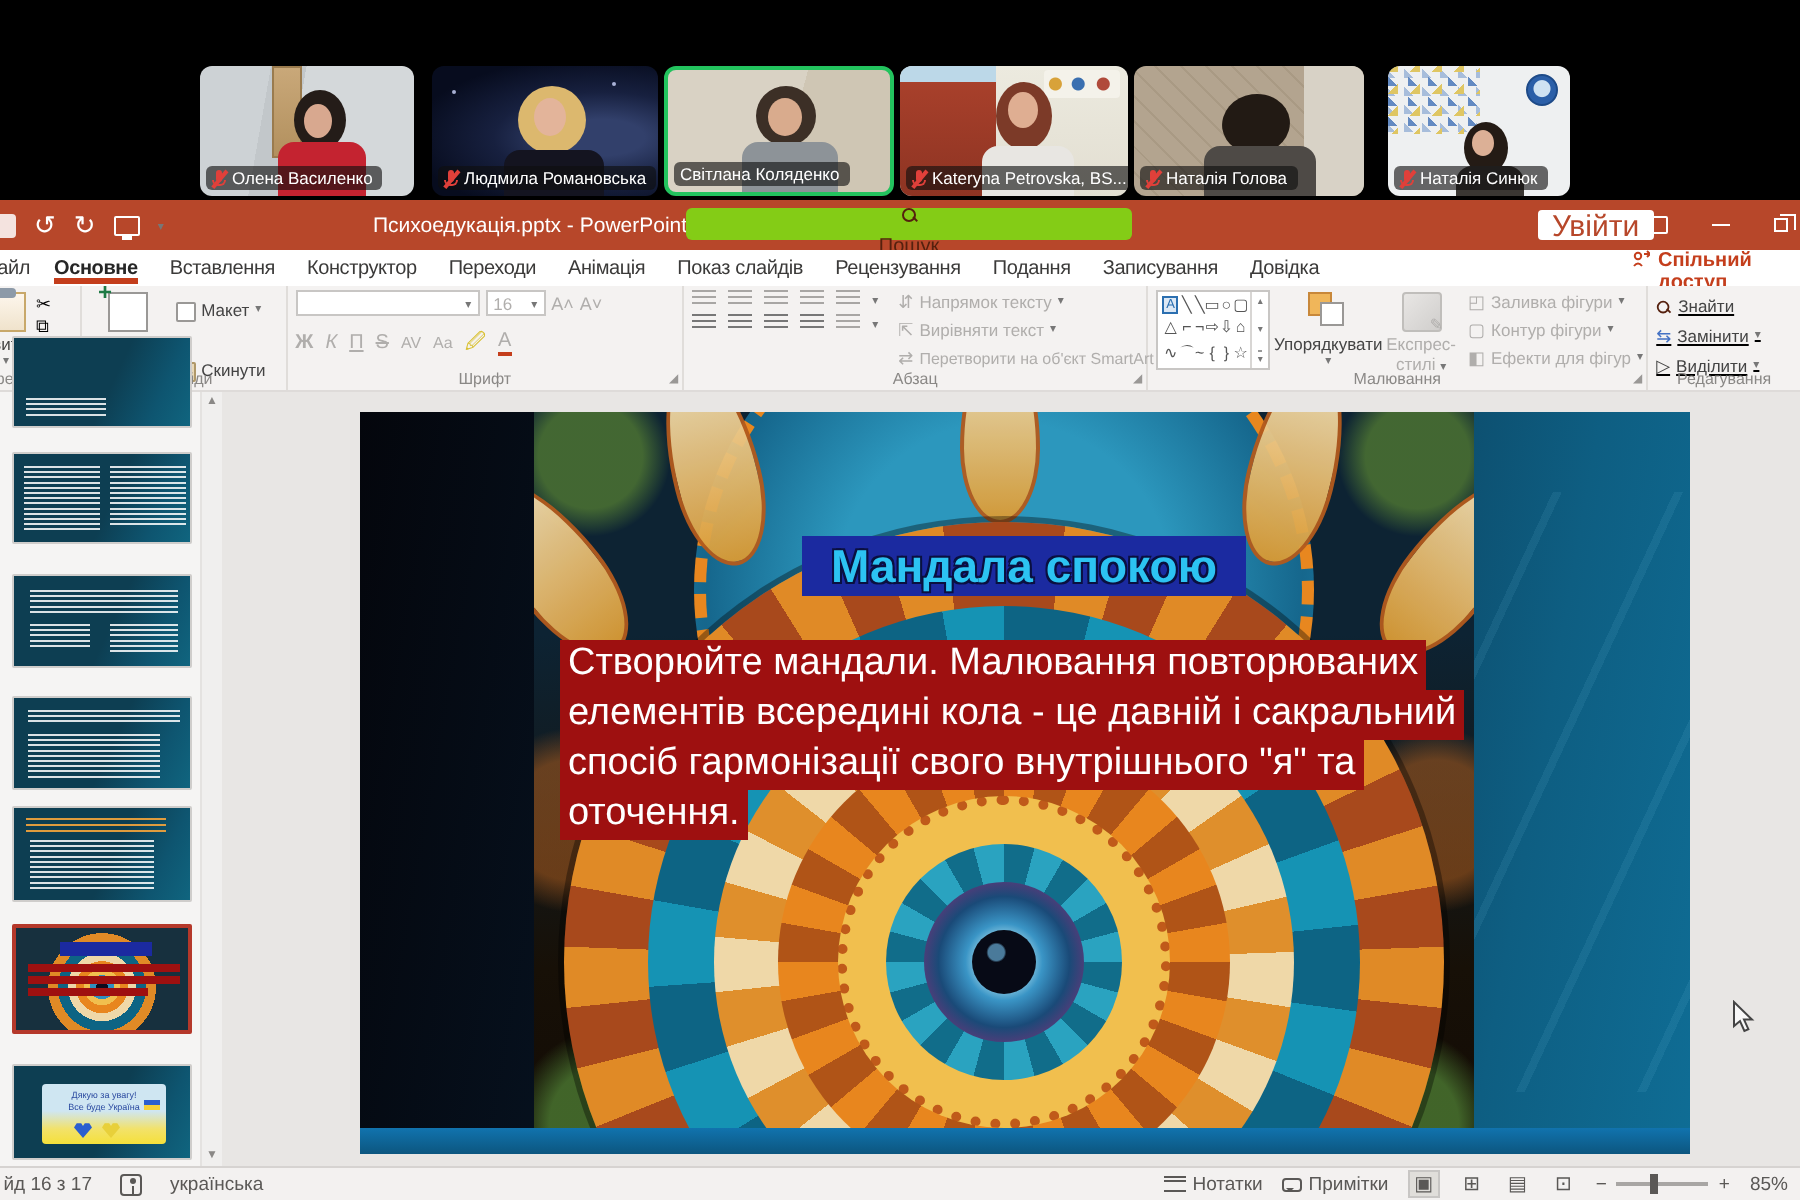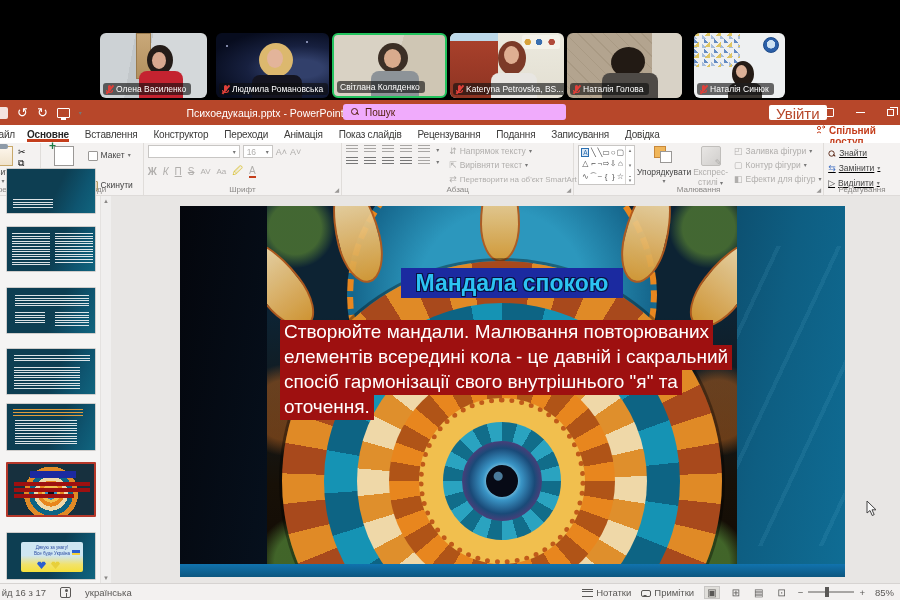--- a/index.html
+++ b/index.html
@@ -61,22 +61,22 @@
 
   
   .ppt{position:absolute;left:0;top:100px;width:900px;height:500px;background:#f4f2f1;}
   .titlebar{position:absolute;left:0;top:0;width:900px;height:25px;background:#b7472a;display:flex;align-items:center;color:#fff;}
   .qat{display:flex;align-items:center;gap:9px;margin-left:2px;font-size:13px;}
   .qat .cuticon{width:10px;height:12px;background:rgba(255,255,255,.85);border-radius:2px;margin-left:-4px;}
   .qat .g{line-height:1;}
   .mon{position:relative;width:13px;height:10px;border:1.3px solid #fff;border-radius:1px;}
   .mon::after{content:"";position:absolute;left:3px;bottom:-3px;width:5px;height:2px;background:#fff;}
   .doc-title{position:absolute;left:155px;top:0;width:220px;height:25px;display:flex;align-items:center;justify-content:center;font-size:10.5px;color:#fff;}
-  .searchbox{position:absolute;left:343px;top:4px;width:223px;height:16px;background:#f0abfc;border-radius:3px;
-     display:flex;align-items:center;gap:6px;padding:0 8px;color:#55200e;font-size:10px;}
+  .searchbox{position:absolute;left:343px;top:4px;width:223px;height:16px;background:#84cc16;border-radius:3px;
+     display:flex;align-items:center;gap:6px;padding:0 8px;color:#55200e;font-size:10px;flex-direction:column;}
   .icon-search{position:relative;width:8px;height:8px;flex:0 0 auto;}
   .icon-search::before{content:"";position:absolute;left:0;top:0;width:5px;height:5px;border:1.2px solid #55200e;border-radius:50%;}
   .icon-search::after{content:"";position:absolute;left:5.2px;top:5.2px;width:3px;height:1.2px;background:#55200e;transform:rotate(45deg);}
   .signin{position:absolute;left:769px;top:5px;height:15px;background:#fff;color:#b7472a;font-size:15px;
      border:none;border-radius:2px;padding:0 7px;}
   .win-icons{position:absolute;right:6px;top:0;height:25px;display:flex;align-items:center;gap:22px;}
   .ribopt{width:11px;height:9px;border:1.2px solid #fff;border-radius:1px;}
   .minim{width:9px;height:1.5px;background:#fff;}
   .restore{position:relative;width:7px;height:7px;border:1.1px solid #fff;}
   .restore::before{content:"";position:absolute;left:1.5px;top:-3.5px;width:7px;height:7px;border:1.1px solid #fff;border-left:none;border-bottom:none;}

